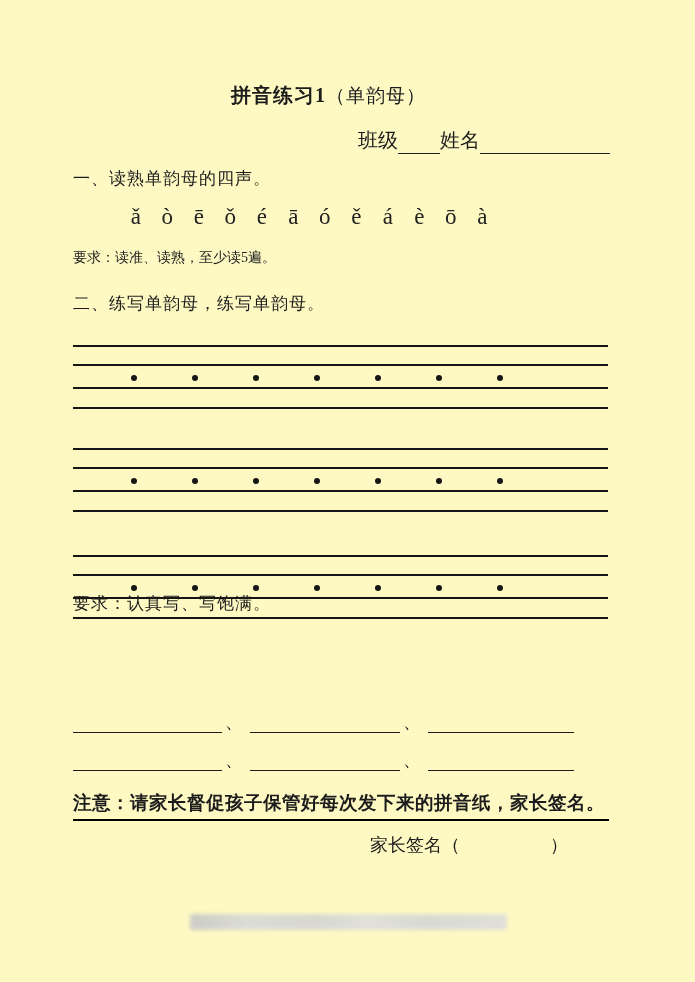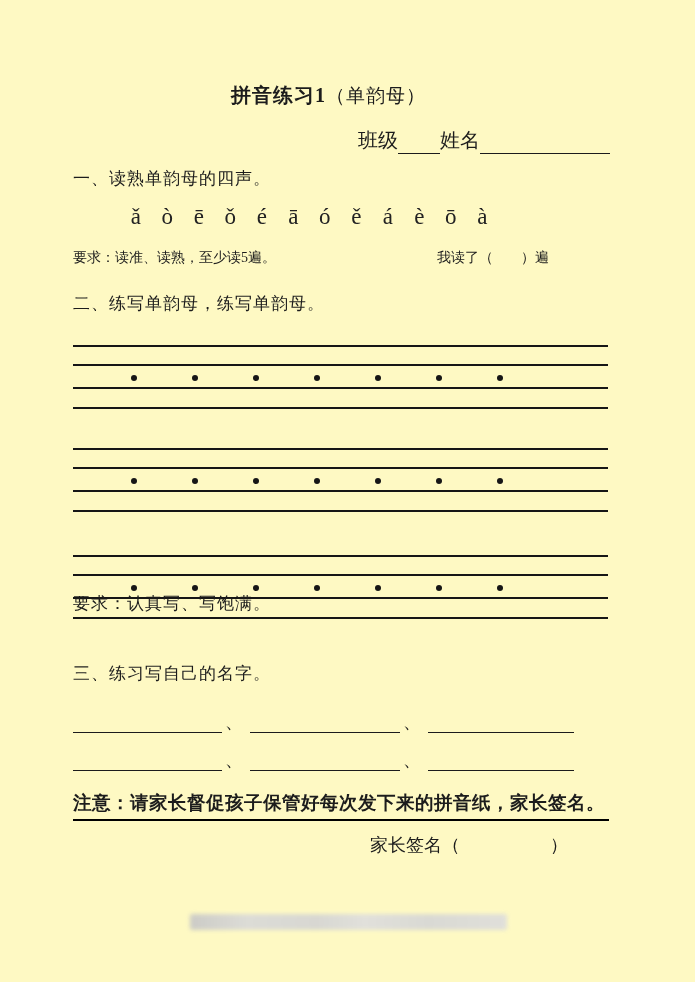--- a/index.html
+++ b/index.html
@@ -82,21 +82,20 @@
     <span class="py">ó</span>
     <span class="py">ě</span>
     <span class="py">á</span>
     <span class="py">è</span>
     <span class="py">ō</span>
     <span class="py">à</span>
   </div>
 
   <div class="abs req-row">
     <span>要求：读准、读熟，至少读5遍。</span>
-    <span class="read-count">我读了（　　）遍</span>
   </div>
 
   <div class="abs sec-heading" style="top:292px">二、练写单韵母，练写单韵母。</div>
 
   <div class="abs grid" style="top:345px">
     <div class="grid-line" style="top:0"></div>
     <div class="grid-line" style="top:19px"></div>
     <div class="grid-line" style="top:42px"></div>
     <div class="grid-line" style="top:62px"></div>
     <span class="dot" style="left:58px"></span>
@@ -131,21 +130,20 @@
     <span class="dot" style="left:119px"></span>
     <span class="dot" style="left:180px"></span>
     <span class="dot" style="left:241px"></span>
     <span class="dot" style="left:302px"></span>
     <span class="dot" style="left:363px"></span>
     <span class="dot" style="left:424px"></span>
   </div>
 
   <div class="abs sec-heading" style="top:592px">要求：认真写、写饱满。</div>
 
-  <div class="abs sec-heading" style="top:662px">三、练习写自己的名字。</div>
 
   <div class="abs name-row" style="top:707px">
     <span class="name-blank nb1"></span>
     <span class="sep">、</span>
     <span class="name-blank nb2"></span>
     <span class="sep">、</span>
     <span class="name-blank nb3"></span>
   </div>
 
   <div class="abs name-row" style="top:745px">

